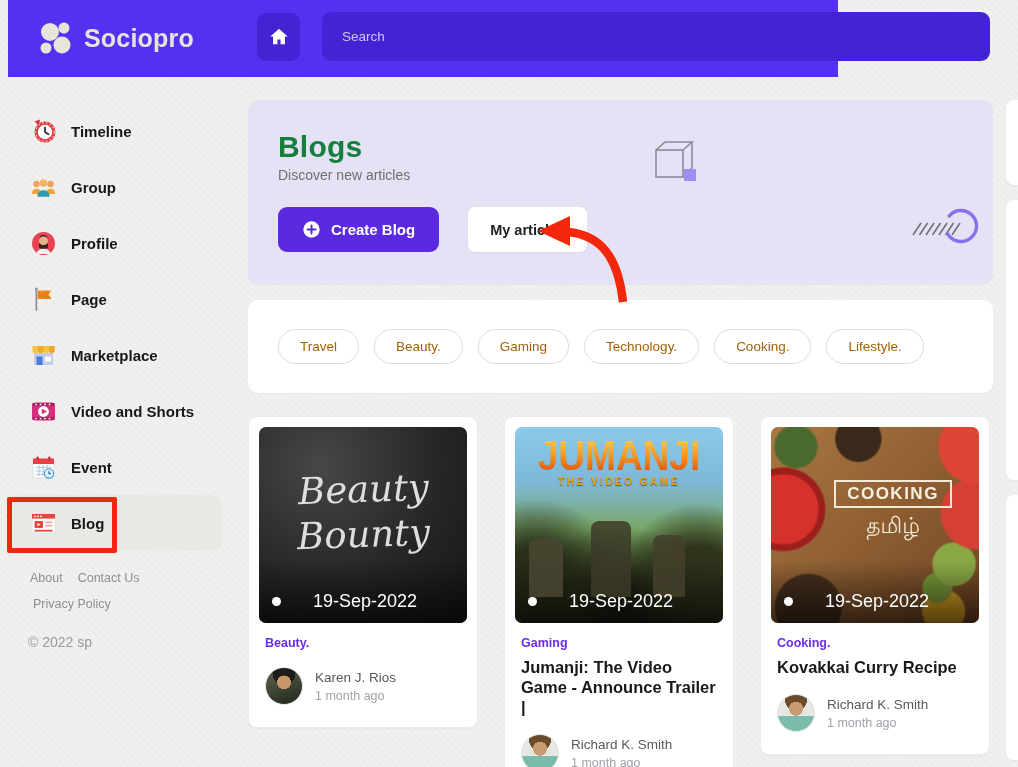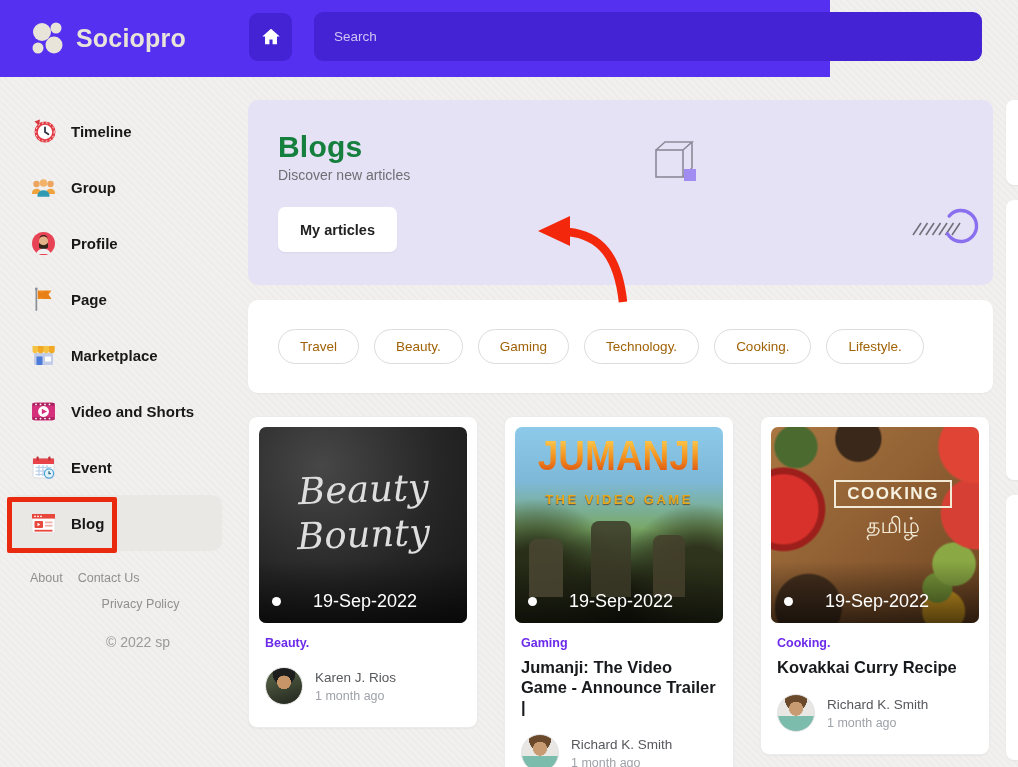--- a/index.html
+++ b/index.html
@@ -5,36 +5,36 @@
   * { margin:0; padding:0; box-sizing:border-box; }
   html,body { width:1018px; height:767px; overflow:hidden; }
   body {
     font-family:"Liberation Sans","DejaVu Sans",sans-serif;
     background:#f1f0ee;
     background-image:repeating-linear-gradient(45deg, rgba(0,0,0,.015) 0 2px, transparent 2px 5px);
     position:relative;
     color:#1b1b1b;
   }
   
-  .topbar { position:absolute; left:0; top:0; width:830px; height:77px; background:#5530f0; display:flex; align-items:center; z-index:5; }
+  .topbar { position:absolute; left:8px; top:0; width:830px; height:77px; background:#5530f0; display:flex; align-items:center; z-index:5; }
   .brand { display:flex; align-items:center; gap:8px; margin-left:28px; width:200px; }
   .brand-name { color:#e9e4d9; font-size:25px; font-weight:bold; letter-spacing:.2px; }
   .home-btn { position:absolute; left:249px; top:13px; width:43px; height:48px; background:#4423d4; border:none; border-radius:9px; display:flex; align-items:center; justify-content:center; cursor:pointer; }
   .search-wrap { position:absolute; left:314px; top:12px; width:668px; height:49px; background:#4423d4; border-radius:9px; display:flex; align-items:center; }
   .search-wrap input { background:transparent; border:none; outline:none; color:#e8e2fb; font-size:13.5px; padding:0 20px; width:100%; font-family:inherit; }
   .search-wrap input::placeholder { color:#cfc5f4; }
   
   .sidebar { position:absolute; left:0; top:77px; width:248px; height:690px; }
   .side-nav { padding-top:26px; }
   .side-item { display:flex; align-items:center; height:56px; margin:0 0 0 8px; width:214px; padding-left:22px; gap:14px; border-radius:10px; cursor:pointer; }
   .side-item.active { background:#e9e8e5; }
   .side-item .ic { width:27px; height:27px; flex:0 0 27px; }
   .side-item .ic svg { width:100%; height:100%; display:block; }
   .side-item .lbl { font-size:15px; font-weight:bold; color:#181818; }
-  .side-footer { margin:20px 0 0 30px;text-align:center; }
+  .side-footer { margin:20px 0 0 30px; }
   .foot-row { display:flex; gap:15px; }
   .foot-link { font-size:12.5px; color:#8f8f8f; text-decoration:none; cursor:pointer; }
   .foot-link.privacy { display:inline-block; margin:12px 0 0 3px; }
   .copyright { margin:22px 0 0 -2px; font-size:14px; color:#9a9a9a; }
   
   .main { position:absolute; left:248px; top:100px; width:745px; }
   .hero { position:relative; height:185px; background:#e6e2f6; border-radius:10px; padding:30px 30px 0 30px; overflow:visible; }
   .hero h1 { font-size:30px; font-weight:bold; color:#15803d; letter-spacing:.2px; }
   .hero .sub { font-size:14px; color:#6e6e73; margin-top:3px; }
   .hero-actions { display:flex; gap:29px; margin-top:24px; }
@@ -59,21 +59,21 @@
   .img-beauty .img-lines { justify-content:center; gap:8px; padding-bottom:26px; }
   .img-beauty .l0, .img-beauty .l1 { font-family:"DejaVu Serif","Liberation Serif",serif; font-style:italic; font-size:37px; color:#dedede; transform:rotate(-2deg); line-height:1; }
   
   .img-jumanji { background:
       radial-gradient(circle at 88% 78%, rgba(44,48,26,.95) 0 14%, transparent 32%),
       radial-gradient(circle at 10% 82%, rgba(38,42,22,.95) 0 16%, transparent 36%),
       radial-gradient(circle at 50% 108%, rgba(26,28,16,.96) 0 22%, transparent 48%),
       linear-gradient(180deg,#8dc9e8 0%,#7db8d8 28%,#79a866 52%,#46602f 78%,#2c3a1d 100%); }
   .img-jumanji .img-lines { justify-content:flex-start; padding-top:10px; }
   .img-jumanji .l0 { font-size:37px; font-weight:bold; letter-spacing:0; background:linear-gradient(#ffd95a,#f2901d 55%,#d8420f); -webkit-background-clip:text; background-clip:text; color:transparent; transform:scaleY(1.15); line-height:1; }
-  .img-jumanji .l1 { font-size:13px; font-weight:bold; color:#e8a81c; letter-spacing:2.5px; margin-top:18px; text-shadow:0 1px 1px rgba(60,20,0,.6); }
+  .img-jumanji .l1 { font-size:10px; font-weight:bold; color:#e8a81c; letter-spacing:2.5px; margin-top:2px; text-shadow:0 1px 1px rgba(60,20,0,.6); }
   .img-jumanji .fig { position:absolute; bottom:26px; border-radius:8px 8px 0 0; background:#3c3a28; opacity:.85; z-index:1; }
   .img-jumanji .fig.f1 { left:14px; width:34px; height:58px; background:#4a4632; }
   .img-jumanji .fig.f2 { left:76px; width:40px; height:76px; }
   .img-jumanji .fig.f3 { right:38px; width:32px; height:62px; background:#443f2c; }
   
   .img-cooking { background:
       radial-gradient(circle at 6% 42%, #d8302a 0 15%, #9c1f1c 16% 18%, transparent 19%),
       radial-gradient(circle at 98% 10%, #e04434 0 13%, transparent 14%),
       radial-gradient(circle at 99% 44%, #d64034 0 15%, transparent 16%),
       radial-gradient(circle at 88% 70%, #8aa844 0 9%, transparent 10%),
@@ -267,20 +267,27 @@
     <div class="copyright">© 2022 sp</div>
   </div>
 </aside>
 
 <main class="main">
 
   <section class="hero">
     <h1>Blogs</h1>
     <p class="sub">Discover new articles</p>
     <div class="hero-actions">
+      <button class="btn-create">
+        <svg width="19" height="19" viewBox="0 0 20 20">
+          <circle cx="10" cy="10" r="8.6" fill="#fff"></circle>
+          <path d="M10 5.8 v8.4 M5.8 10 h8.4" stroke="#5b2ae0" stroke-width="2.1" stroke-linecap="round"></path>
+        </svg>
+        <span>Create Blog</span>
+      </button>
       <button class="btn-myarticles">My articles</button>
     </div>
     <svg class="cube" width="56" height="54" viewBox="0 0 56 54">
       <rect x="8" y="12" width="27" height="27" fill="none" stroke="#8d8a99" stroke-width="1.6"></rect>
       <path d="M8 12 L17 4 L44 4 L35 12 M44 4 L44 30 L35 39" fill="none" stroke="#8d8a99" stroke-width="1.6"></path>
       <rect x="36" y="31" width="12" height="12" fill="#a18df2"></rect>
     </svg>
     <svg class="swirl" width="72" height="52" viewBox="0 0 72 52">
       <g stroke="#70707a" stroke-width="1.6">
         <line x1="2" y1="33" x2="10" y2="21"></line>

